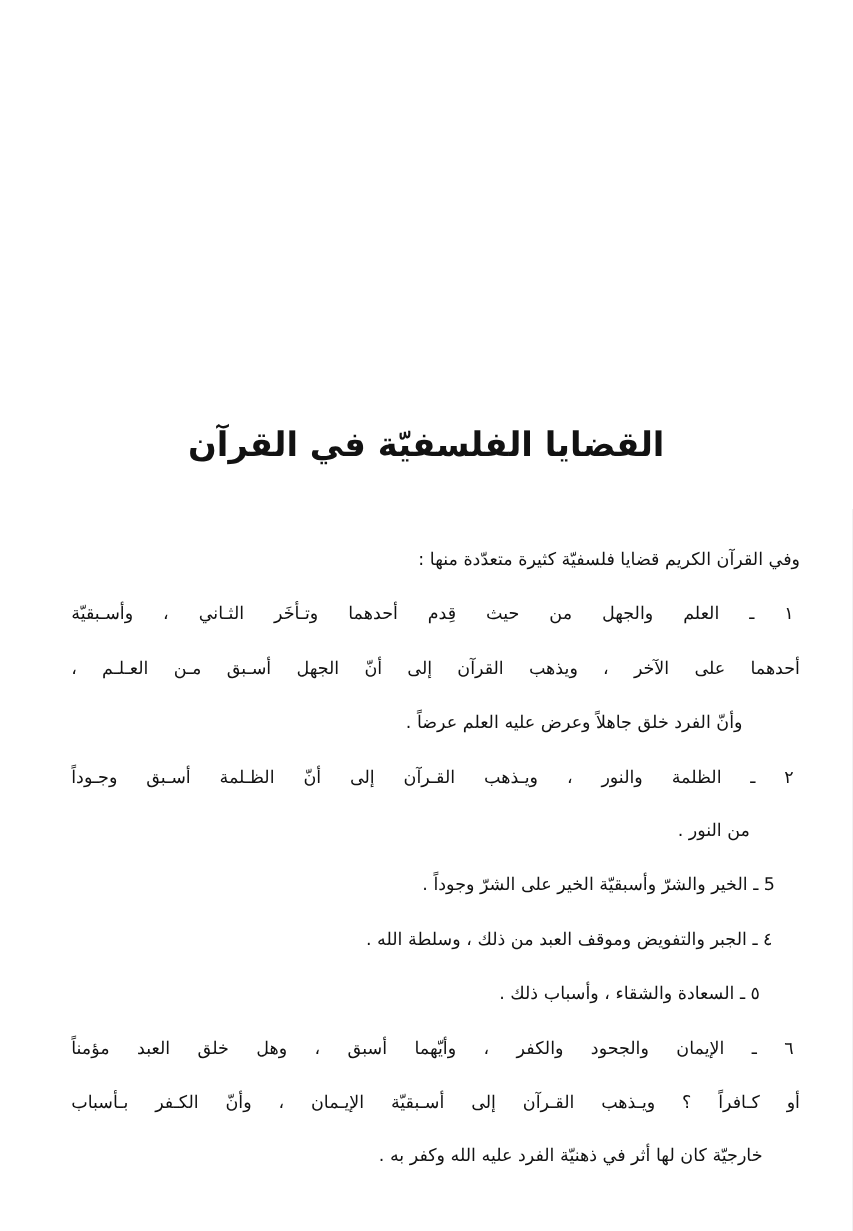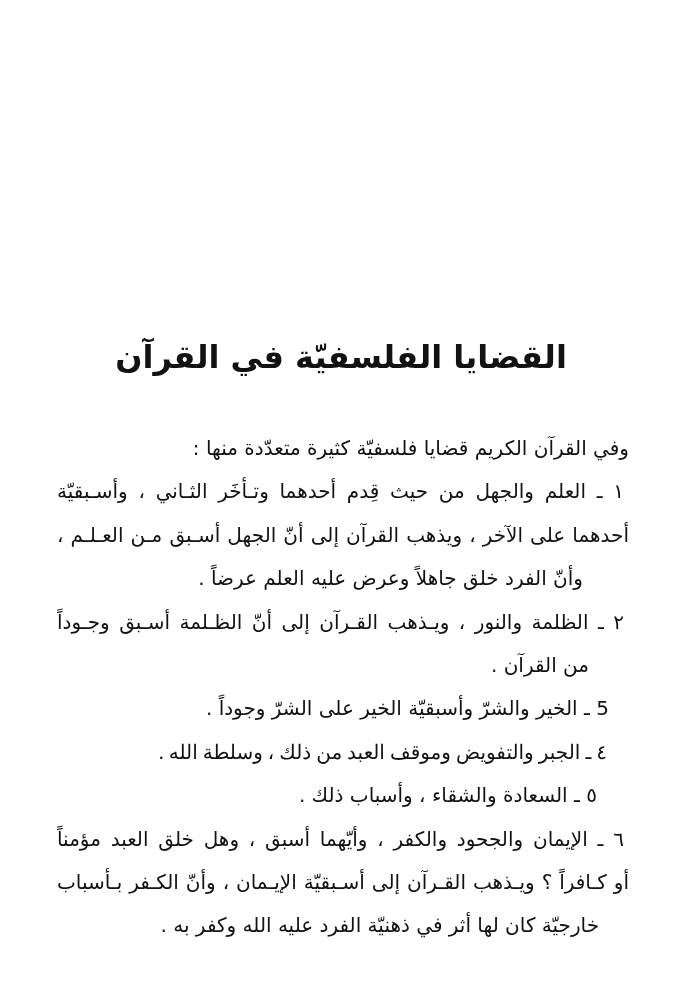--- a/index.html
+++ b/index.html
@@ -17,67 +17,67 @@
     font-family: "DejaVu Sans", sans-serif;
     color: #121212;
   }
   .page-title {
     position: absolute;
     top: 334px;
     left: 0;
     right: 0;
     direction: rtl;
     text-align: center;
-    font-size: 32px;
+    font-size: 27px;
     font-weight: bold;
     line-height: 46px;
     letter-spacing: 0;
   }
   .body-text {
     position: absolute;
     top: 427px;
-    right: 53px;
+    right: 42px;
     left: 57px;
     direction: rtl;
-    font-size: 20px;
+    font-size: 14px;
     line-height: 43.4px;
   }
   .text-line {
     height: 43.4px;
     overflow: hidden;
   }
   
   .jl { text-align: justify; text-align-last: justify; }
   
   .rl { }
   .l1  { text-align: right; }
   .l2  { padding-right: 5px; }
   .l4  { padding-right: 46px; }
   .l5  { padding-right: 5px; }
   .l6  { padding-right: 40px; }
   .l7  { padding-right: 20px; }
-  .l8  { padding-right: 22px; font-family: Liberation Serif, serif; }
+  .l8  { padding-right: 22px; }
   .l9  { padding-right: 32px; }
   .l10 { padding-right: 5px; }
   .l12 { padding-right: 30px; }
 </style>
 </head>
 <body>
 
 <div class="page">
 
   <div class="page-title">القضايا الفلسفيّة في القرآن</div>
 
   <div class="body-text">
     <div class="text-line rl l1">وفي القرآن الكريم قضايا فلسفيّة كثيرة متعدّدة منها :</div>
     <div class="text-line jl l2">١ ـ العلم والجهل من حيث قِدم أحدهما وتـأخَر الثـاني ، وأسـبقيّة</div>
     <div class="text-line jl l3">أحدهما على الآخر ، ويذهب القرآن إلى أنّ الجهل أسـبق مـن العـلـم ،</div>
     <div class="text-line rl l4">وأنّ الفرد خلق جاهلاً وعرض عليه العلم عرضاً .</div>
     <div class="text-line jl l5">٢ ـ الظلمة والنور ، ويـذهب القـرآن إلى أنّ الظـلمة أسـبق وجـوداً</div>
-    <div class="text-line rl l6">من القرآن .</div>
+    <div class="text-line rl l6">من النور .</div>
     <div class="text-line rl l7">5 ـ الخير والشرّ وأسبقيّة الخير على الشرّ وجوداً .</div>
     <div class="text-line rl l8">٤ ـ الجبر والتفويض وموقف العبد من ذلك ، وسلطة الله .</div>
     <div class="text-line rl l9">٥ ـ السعادة والشقاء ، وأسباب ذلك .</div>
     <div class="text-line jl l10">٦ ـ الإيمان والجحود والكفر ، وأيّهما أسبق ، وهل خلق العبد مؤمناً</div>
     <div class="text-line jl l11">أو كـافراً ؟ ويـذهب القـرآن إلى أسـبقيّة الإيـمان ، وأنّ الكـفر بـأسباب</div>
     <div class="text-line rl l12">خارجيّة كان لها أثر في ذهنيّة الفرد عليه الله وكفر به .</div>
   </div>
 
 </div>
 

